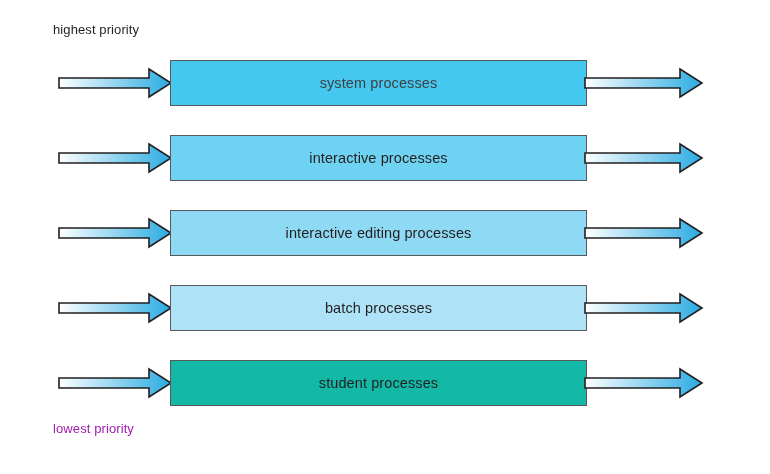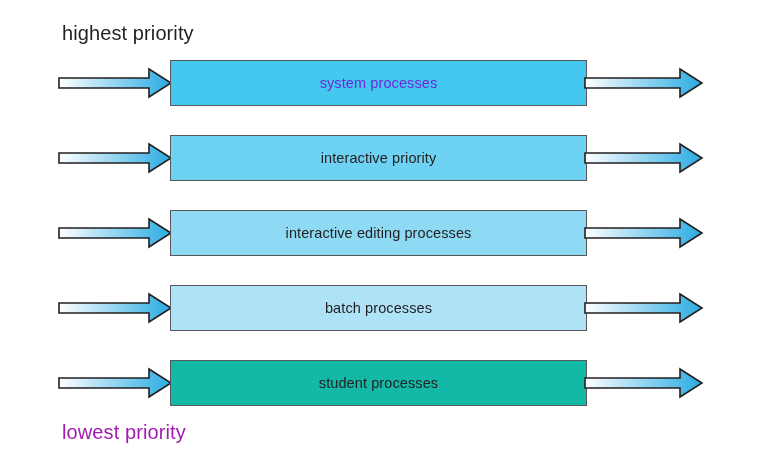--- a/index.html
+++ b/index.html
@@ -17,22 +17,22 @@
 
   #diagram-root {
     position: absolute;
     left: 0; top: 0;
     width: 770px;
     height: 474px;
   }
 
   .priority-label {
     position: absolute;
-    left: 62px;
-    font-size: 20px;
+    left: 53px;
+    font-size: 13px;
     color: #231f20;
     letter-spacing: 0.1px;
     white-space: nowrap;
   }
   #label-highest { top: 22px; }
   #label-lowest  { top: 421px; }
 
   .queue-row {
     position: absolute;
     left: 0;
@@ -80,21 +80,21 @@
       <defs>
         <linearGradient id="g-in-0" x1="0" y1="0" x2="1" y2="0">
           <stop offset="0" stop-color="#ffffff"></stop>
           <stop offset="1" stop-color="#29abe2"></stop>
         </linearGradient>
       </defs>
       <path d="M1,18 L91,18 L91,9 L113,23 L91,37 L91,28 L1,28 Z" fill="url(#g-in-0)" stroke="#231f20" stroke-width="1.6" stroke-linejoin="miter"></path>
     </svg>
 
     <div class="queue-box" id="box-0" style="background: rgb(69, 200, 240); border-color: rgb(88, 88, 90);">
-      <span class="queue-box-label" style="color: #6d28d9;">system processes</span>
+      <span class="queue-box-label" style="color: #404040;">system processes</span>
     </div>
 
     <svg class="arrow-svg arrow-out" viewBox="0 0 118 46" preserveAspectRatio="none">
       <defs>
         <linearGradient id="g-out-0" x1="0" y1="0" x2="1" y2="0">
           <stop offset="0" stop-color="#ffffff"></stop>
           <stop offset="1" stop-color="#29abe2"></stop>
         </linearGradient>
       </defs>
       <path d="M0,18 L95,18 L95,9 L117,23 L95,37 L95,28 L0,28 Z" fill="url(#g-out-0)" stroke="#231f20" stroke-width="1.6" stroke-linejoin="miter"></path>
@@ -106,21 +106,21 @@
       <defs>
         <linearGradient id="g-in-1" x1="0" y1="0" x2="1" y2="0">
           <stop offset="0" stop-color="#ffffff"></stop>
           <stop offset="1" stop-color="#29abe2"></stop>
         </linearGradient>
       </defs>
       <path d="M1,18 L91,18 L91,9 L113,23 L91,37 L91,28 L1,28 Z" fill="url(#g-in-1)" stroke="#231f20" stroke-width="1.6" stroke-linejoin="miter"></path>
     </svg>
 
     <div class="queue-box" id="box-1" style="background: rgb(110, 210, 242); border-color: rgb(88, 88, 90);">
-      <span class="queue-box-label" style="color: rgb(35, 31, 32);">interactive priority</span>
+      <span class="queue-box-label" style="color: rgb(35, 31, 32);">interactive processes</span>
     </div>
 
     <svg class="arrow-svg arrow-out" viewBox="0 0 118 46" preserveAspectRatio="none">
       <defs>
         <linearGradient id="g-out-1" x1="0" y1="0" x2="1" y2="0">
           <stop offset="0" stop-color="#ffffff"></stop>
           <stop offset="1" stop-color="#29abe2"></stop>
         </linearGradient>
       </defs>
       <path d="M0,18 L95,18 L95,9 L117,23 L95,37 L95,28 L0,28 Z" fill="url(#g-out-1)" stroke="#231f20" stroke-width="1.6" stroke-linejoin="miter"></path>

